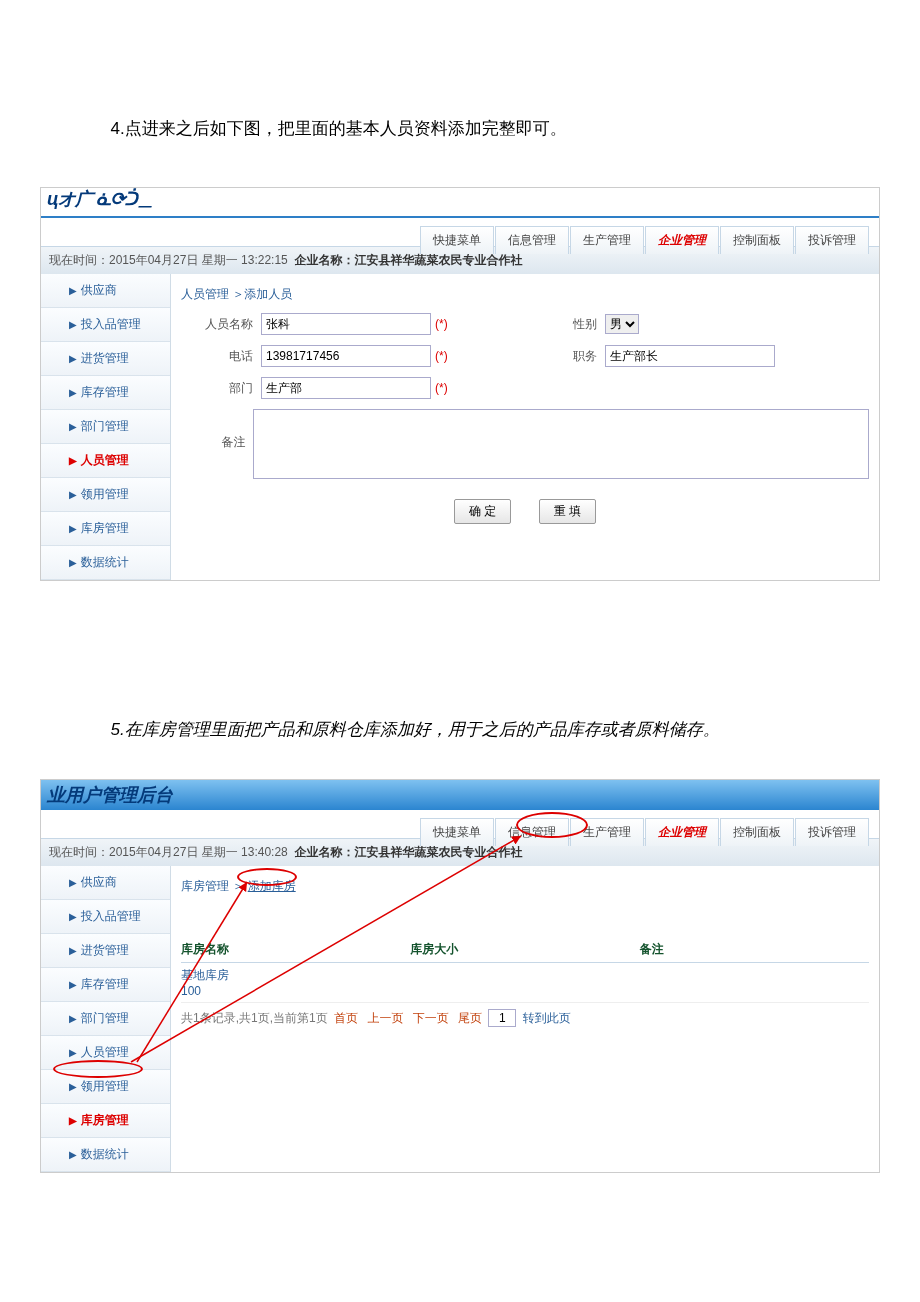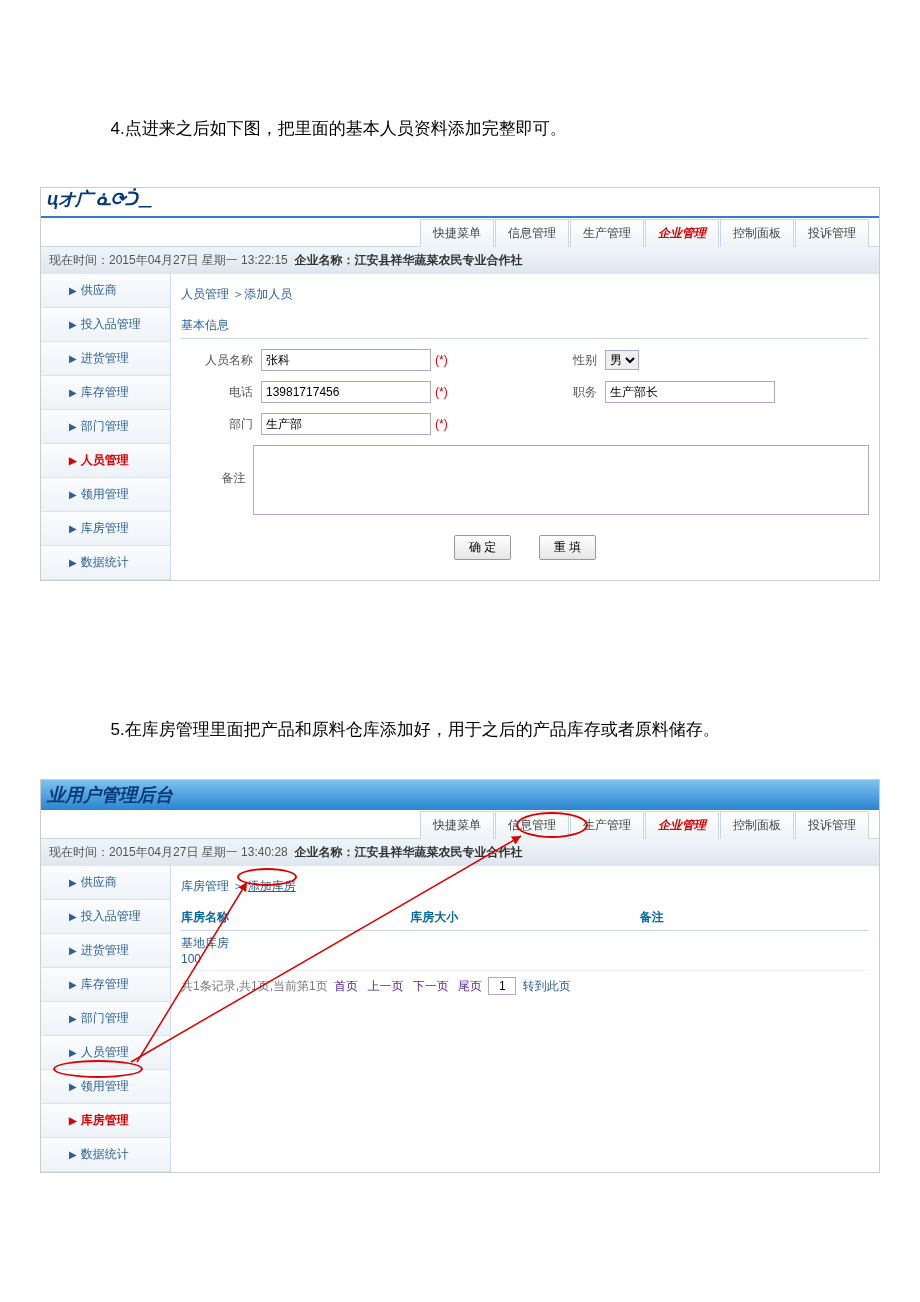--- a/index.html
+++ b/index.html
@@ -5,21 +5,21 @@
   * { box-sizing: border-box; margin: 0; padding: 0; }
   body { font-family: "SimSun", "Microsoft YaHei", sans-serif; background: #fff; width: 920px; margin: 0 auto; padding: 0; font-size: 12px; color: #333; }
   .doc-section { padding: 0 48px; margin-left: 20px; }
   .doc-text { font-size: 17px; line-height: 2.2; color: #000; }
   .indent { text-indent: 2.5em; }
 
   .app { border: 1px solid #ccc; margin: 20px 40px 0; }
   .logo { color: #043A7A; font-weight: bold; font-style: italic; font-size: 18px; padding-left: 6px; font-family: sans-serif; letter-spacing: -1px; position: relative; top:-3px; }
   .logo-row { background:#fff; border-bottom:2px solid #2e7fc7; padding:2px 0; }
   .tabbar { background: #fff; display: flex; justify-content: flex-end; border-bottom: 1px solid #c6d7e6; padding-right:10px; }
-  .tab { border: 1px solid #c6d7e6; border-bottom: none; background: linear-gradient(#fff,#eef3f7); padding: 5px 12px; font-size: 12px; color: #444; margin-left: 1px; cursor: pointer; position: relative; top:1px; }
+  .tab { border: 1px solid #c6d7e6; border-bottom: none; background: linear-gradient(#fff,#eef3f7); padding: 5px 12px; font-size: 12px; color: #444; margin-left: 1px; cursor: pointer; position: relative; top:8px; }
   .tab.active { color: #d00; font-weight: bold; font-style: italic; }
   .infobar { background: linear-gradient(#f0f4f8,#dde7ef); padding: 5px 8px; font-size: 12px; color: #555; }
   .infobar b { color: #333; margin-top: 8px; }
   .body { display: flex; }
   .sidebar { width: 130px; background: #f3f6fa; border-right:1px solid #d0dce6; }
   .side-item { border-bottom: 1px solid #d9e3ec; padding: 8px 10px 8px 28px; font-size: 12px; color: #2a5f99; cursor: pointer; background:linear-gradient(#fbfdff,#eef3f8); }
   .side-item.active { color: #d00; font-weight: bold; }
   .side-caret { color: #2a5f99; margin-right:4px; font-size:10px; }
   .side-item.active .side-caret{ color:#d00; }
   .main { flex: 1; background: #fff; padding: 8px 10px; }
@@ -29,25 +29,25 @@
   .form-row { display: flex; align-items: center; margin-bottom: 10px; }
   .form-col { flex:1; display:flex; align-items:center; }
   .form-label { width: 80px; text-align: right; padding-right: 8px; color: #555; font-size:12px; }
   .form-input { border: 1px solid #aac; height: 22px; width: 170px; padding: 0 4px; font-size: 12px; }
   .req { color: #d00; margin-left: 4px; font-size: 12px; }
   .sel { border: 1px solid #aac; height: 20px; font-size: 12px; }
   .textarea { border: 1px solid #aac; width:100%; height: 70px; resize: none; font-size: 12px; }
   .btnrow { text-align: center; padding: 10px 0; }
   .btn { border: 1px solid #999; background: linear-gradient(#fff,#e6e6e6); padding: 3px 14px; font-size: 12px; margin: 0 12px; cursor: pointer; border-radius:2px; }
 
-  .table-head { display:flex; color:#0369a1; font-weight:bold; border-bottom:1px solid #c6d7e6; padding:4px 0; font-size:12px;}
+  .table-head { display:flex; color:#14532d; font-weight:bold; border-bottom:1px solid #c6d7e6; padding:4px 0; font-size:12px;margin-top:32px;}
   .table-row { display:flex; color:#2a5f99; border-bottom:1px solid #eee; padding:4px 0; font-size:12px;flex-direction:column;}
   .col1{ flex:2; } .col2{ flex:2; } .col3{ flex:2; }
   .pager { padding:6px 0; color:#777; font-size:12px; }
-  .pager a{ color:#4c1d95; margin:0 3px; text-decoration:none; }
+  .pager a{ color:#c2410c; margin:0 3px; text-decoration:none; }
   .pager input{ width:28px; border:1px solid #aac; font-size:12px; text-align:center; height:18px;}
 
   .ann-oval { border:2px solid #d00; border-radius:50%; position:absolute; pointer-events:none; }
   .app2{ position:relative; }
   svg.ann-line{ position:absolute; left:0; top:0; pointer-events:none; }
 </style>
 </head>
 <body>
 
 <div class="doc-section" style="padding-top:110px; padding-bottom:20px;">
@@ -77,21 +77,20 @@
         <div class="side-item"><span class="side-caret">▶</span><span>进货管理</span></div>
         <div class="side-item"><span class="side-caret">▶</span><span>库存管理</span></div>
         <div class="side-item"><span class="side-caret">▶</span><span>部门管理</span></div>
         <div class="side-item active"><span class="side-caret">▶</span><span>人员管理</span></div>
         <div class="side-item"><span class="side-caret">▶</span><span>领用管理</span></div>
         <div class="side-item"><span class="side-caret">▶</span><span>库房管理</span></div>
         <div class="side-item"><span class="side-caret">▶</span><span>数据统计</span></div>
       </div>
     <div class="main">
       <div class="crumb">人员管理 ＞添加人员</div>
-      <div class="section-title">基本信息</div>
 
       <div class="form-row">
         <div class="form-col">
           <div class="form-label">人员名称</div>
           <input class="form-input" value="张科" style="">
           <span class="req">(*)</span>
         </div>
         <div class="form-col">
           <div class="form-label">性别</div>
           <select class="sel"><option>男</option></select>
@@ -126,21 +125,21 @@
       </div>
 
       <div class="btnrow">
         <button class="btn">确 定</button>
         <button class="btn">重 填</button>
       </div>
     </div>
   </div>
 </div>
 
-<div class="doc-section" style="padding-top:130px; padding-bottom:10px;">
+<div class="doc-section" style="padding-top:130px; padding-bottom:10px;font-style:italic;">
   <p class="doc-text indent">5.在库房管理里面把产品和原料仓库添加好，用于之后的产品库存或者原料储存。</p>
 </div>
 
 <div class="app app2">
   <div style="background:linear-gradient(#7ec1f0,#2b85d0); padding:3px 6px;">
     <span style="color:#043A7A; font-weight:bold; font-style:italic; font-size:18px; font-family:sans-serif;">业用户管理后台</span>
   </div>
   <div class="tabbar" id="app2-tabs">
       <div class="tab">快捷菜单</div>
       <div class="tab">信息管理</div>

